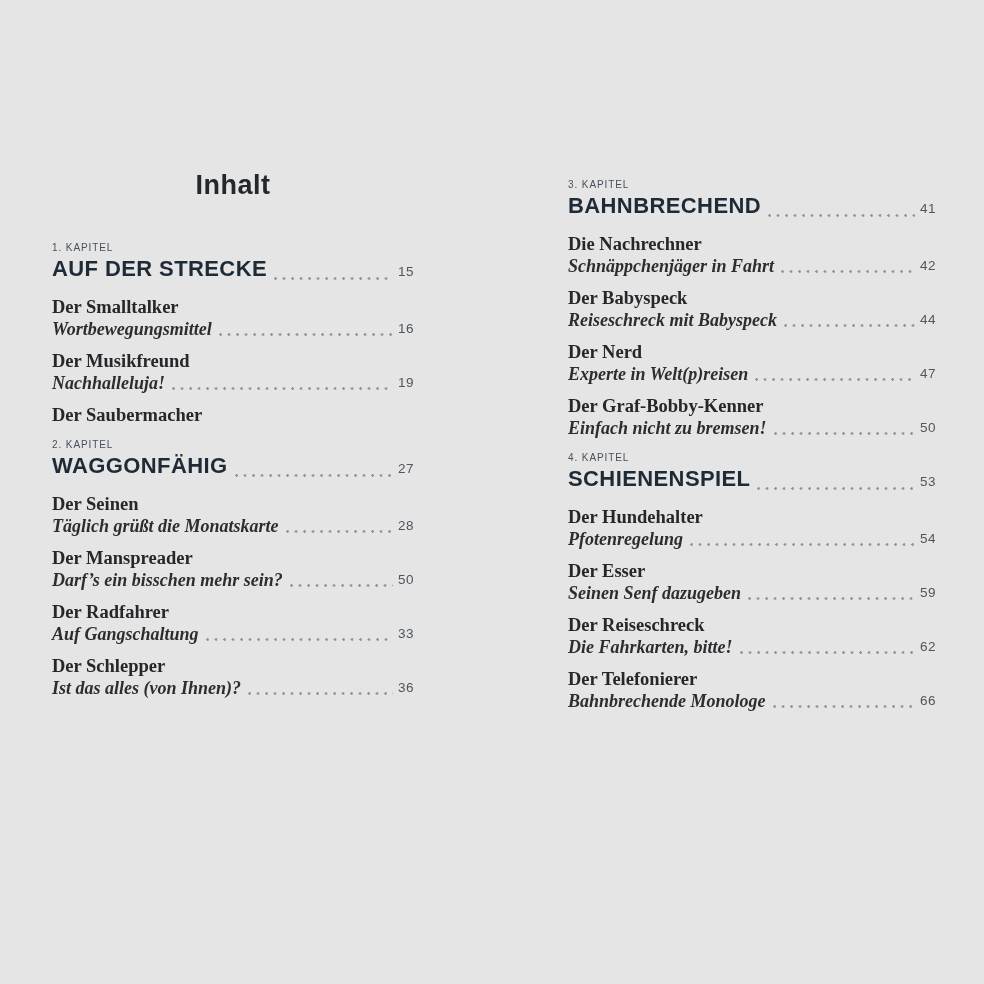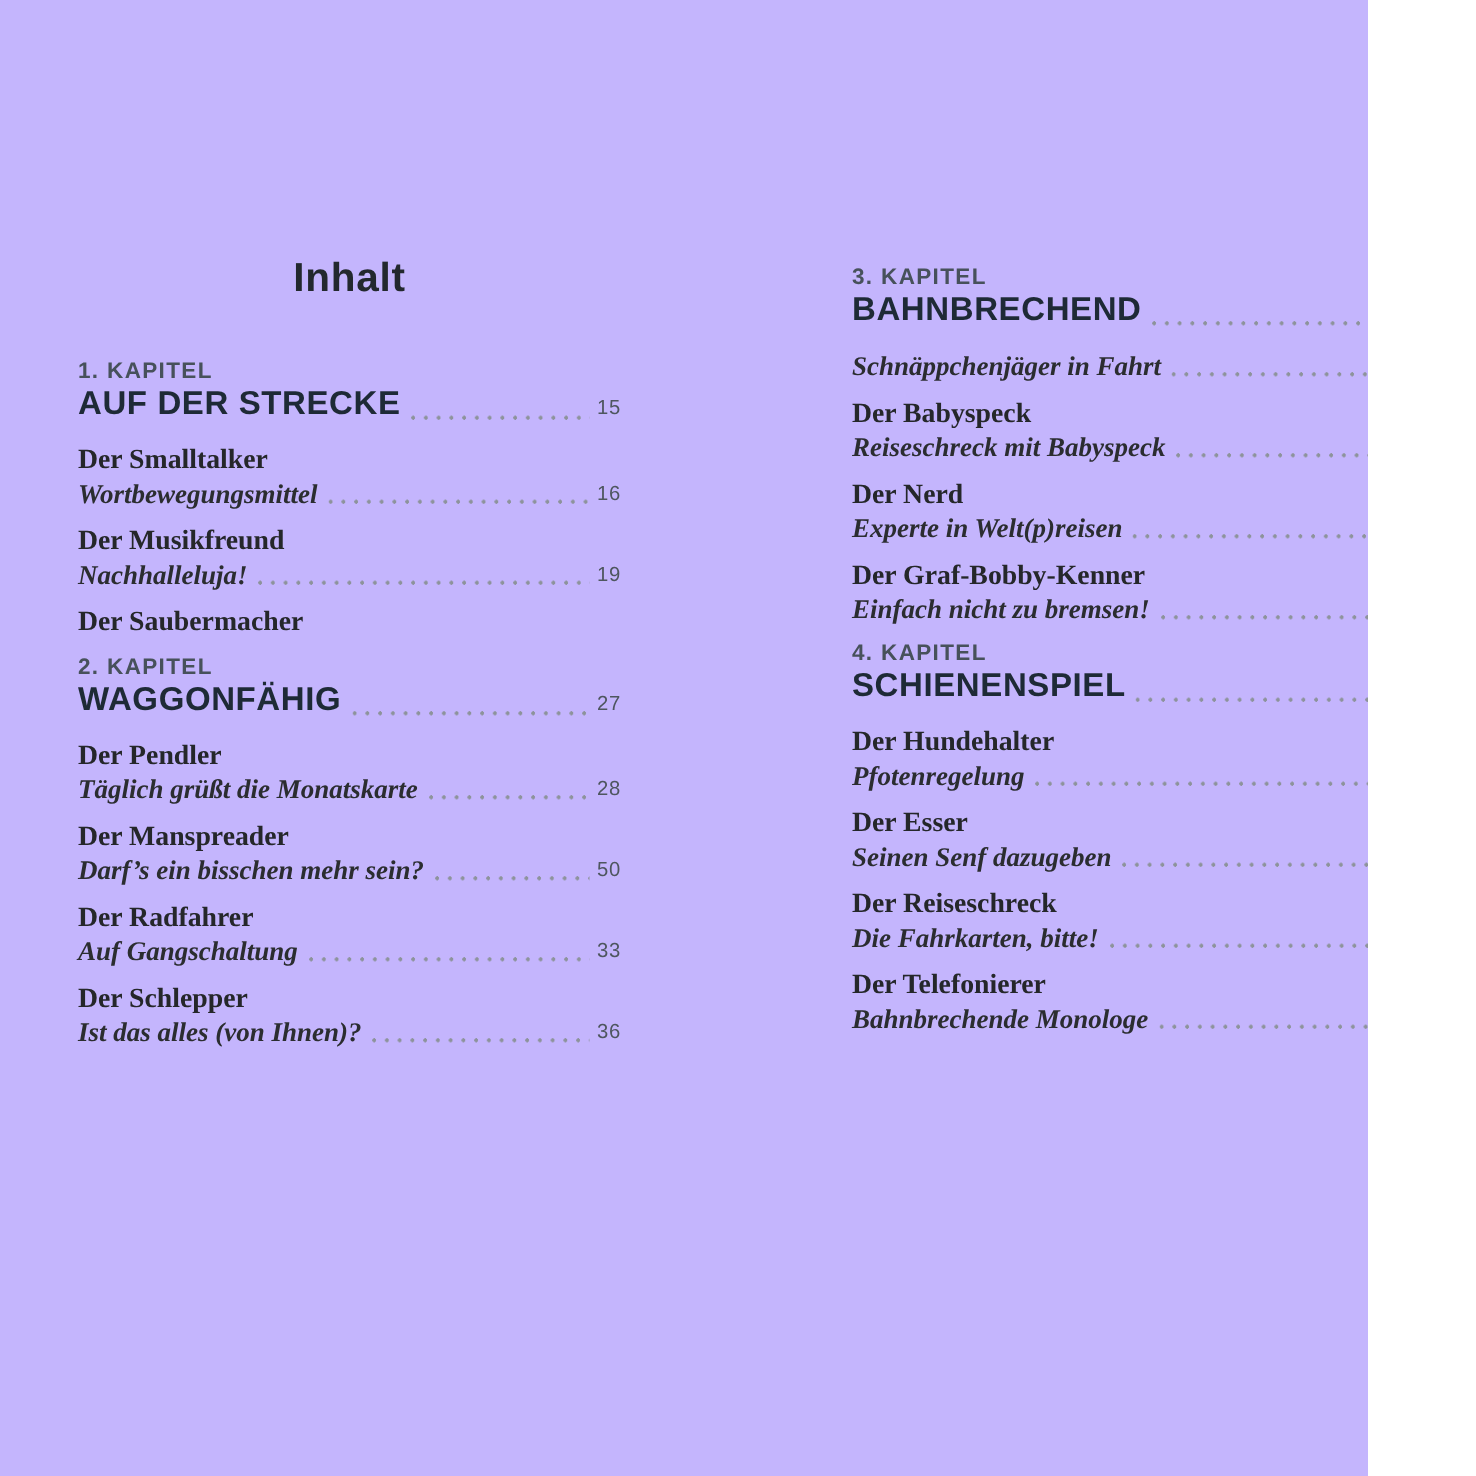--- a/index.html
+++ b/index.html
@@ -1,35 +1,35 @@
 <!DOCTYPE html>
 <html><head>
 <meta charset="utf-8">
 <style>
   * { margin:0; padding:0; box-sizing:border-box; }
   html,body { width:984px; height:984px; }
   body { background:#ffffff; font-family:"Liberation Sans", sans-serif; }
   .page {
-    position:relative; width:912px; height:984px;
-    background:#c4b5fd; overflow:hidden;
+    position:relative; width:984px; height:984px;
+    background:#e5e5e5; overflow:hidden;
   }
   .col { position:absolute; }
   .col-left  { left:52px;  top:170px; width:362px; }
   .col-right { left:568px; top:176px; width:368px; }
 
   .toc-title {
     font-size:27px; font-weight:700; color:#23282e;
     letter-spacing:0.5px; text-align:center;
     line-height:30px; margin-bottom:39px;
   }
 
   .chapter { margin-bottom:12px; }
   .kicker {
-    font-size:15px; color:#47515b; letter-spacing:0.9px;
-    line-height:18px; font-weight:700;
+    font-size:10px; color:#47515b; letter-spacing:0.9px;
+    line-height:18px; font-weight:400;
   }
   .chapter-row { display:flex; align-items:baseline; line-height:24px; }
   .chapter-title {
     font-size:22px; font-weight:700; color:#1e2a36;
     letter-spacing:0.4px; white-space:nowrap;
   }
 
   .entry { margin-bottom:10px; }
   .entry-title {
     font-family:"Liberation Serif", serif;
@@ -96,21 +96,21 @@
   <div class="chapter">
     <div class="kicker">2. KAPITEL</div>
     <div class="chapter-row">
       <span class="chapter-title">WAGGONFÄHIG</span>
       <span class="dots"></span>
       <span class="pg">27</span>
     </div>
   </div>
 
   <div class="entry">
-    <div class="entry-title">Der Pendler</div>
+    <div class="entry-title">Der Seinen</div>
     <div class="entry-row">
       <span class="entry-sub">Täglich grüßt die Monatskarte</span>
       <span class="dots"></span>
       <span class="pg">28</span>
     </div>
   </div>
 
   <div class="entry">
     <div class="entry-title">Der Manspreader</div>
     <div class="entry-row">
@@ -143,20 +143,21 @@
   <div class="chapter">
     <div class="kicker">3. KAPITEL</div>
     <div class="chapter-row">
       <span class="chapter-title">BAHNBRECHEND</span>
       <span class="dots"></span>
       <span class="pg">41</span>
     </div>
   </div>
 
   <div class="entry">
+    <div class="entry-title">Die Nachrechner</div>
     <div class="entry-row">
       <span class="entry-sub">Schnäppchenjäger in Fahrt</span>
       <span class="dots"></span>
       <span class="pg">42</span>
     </div>
   </div>
 
   <div class="entry">
     <div class="entry-title">Der Babyspeck</div>
     <div class="entry-row">

